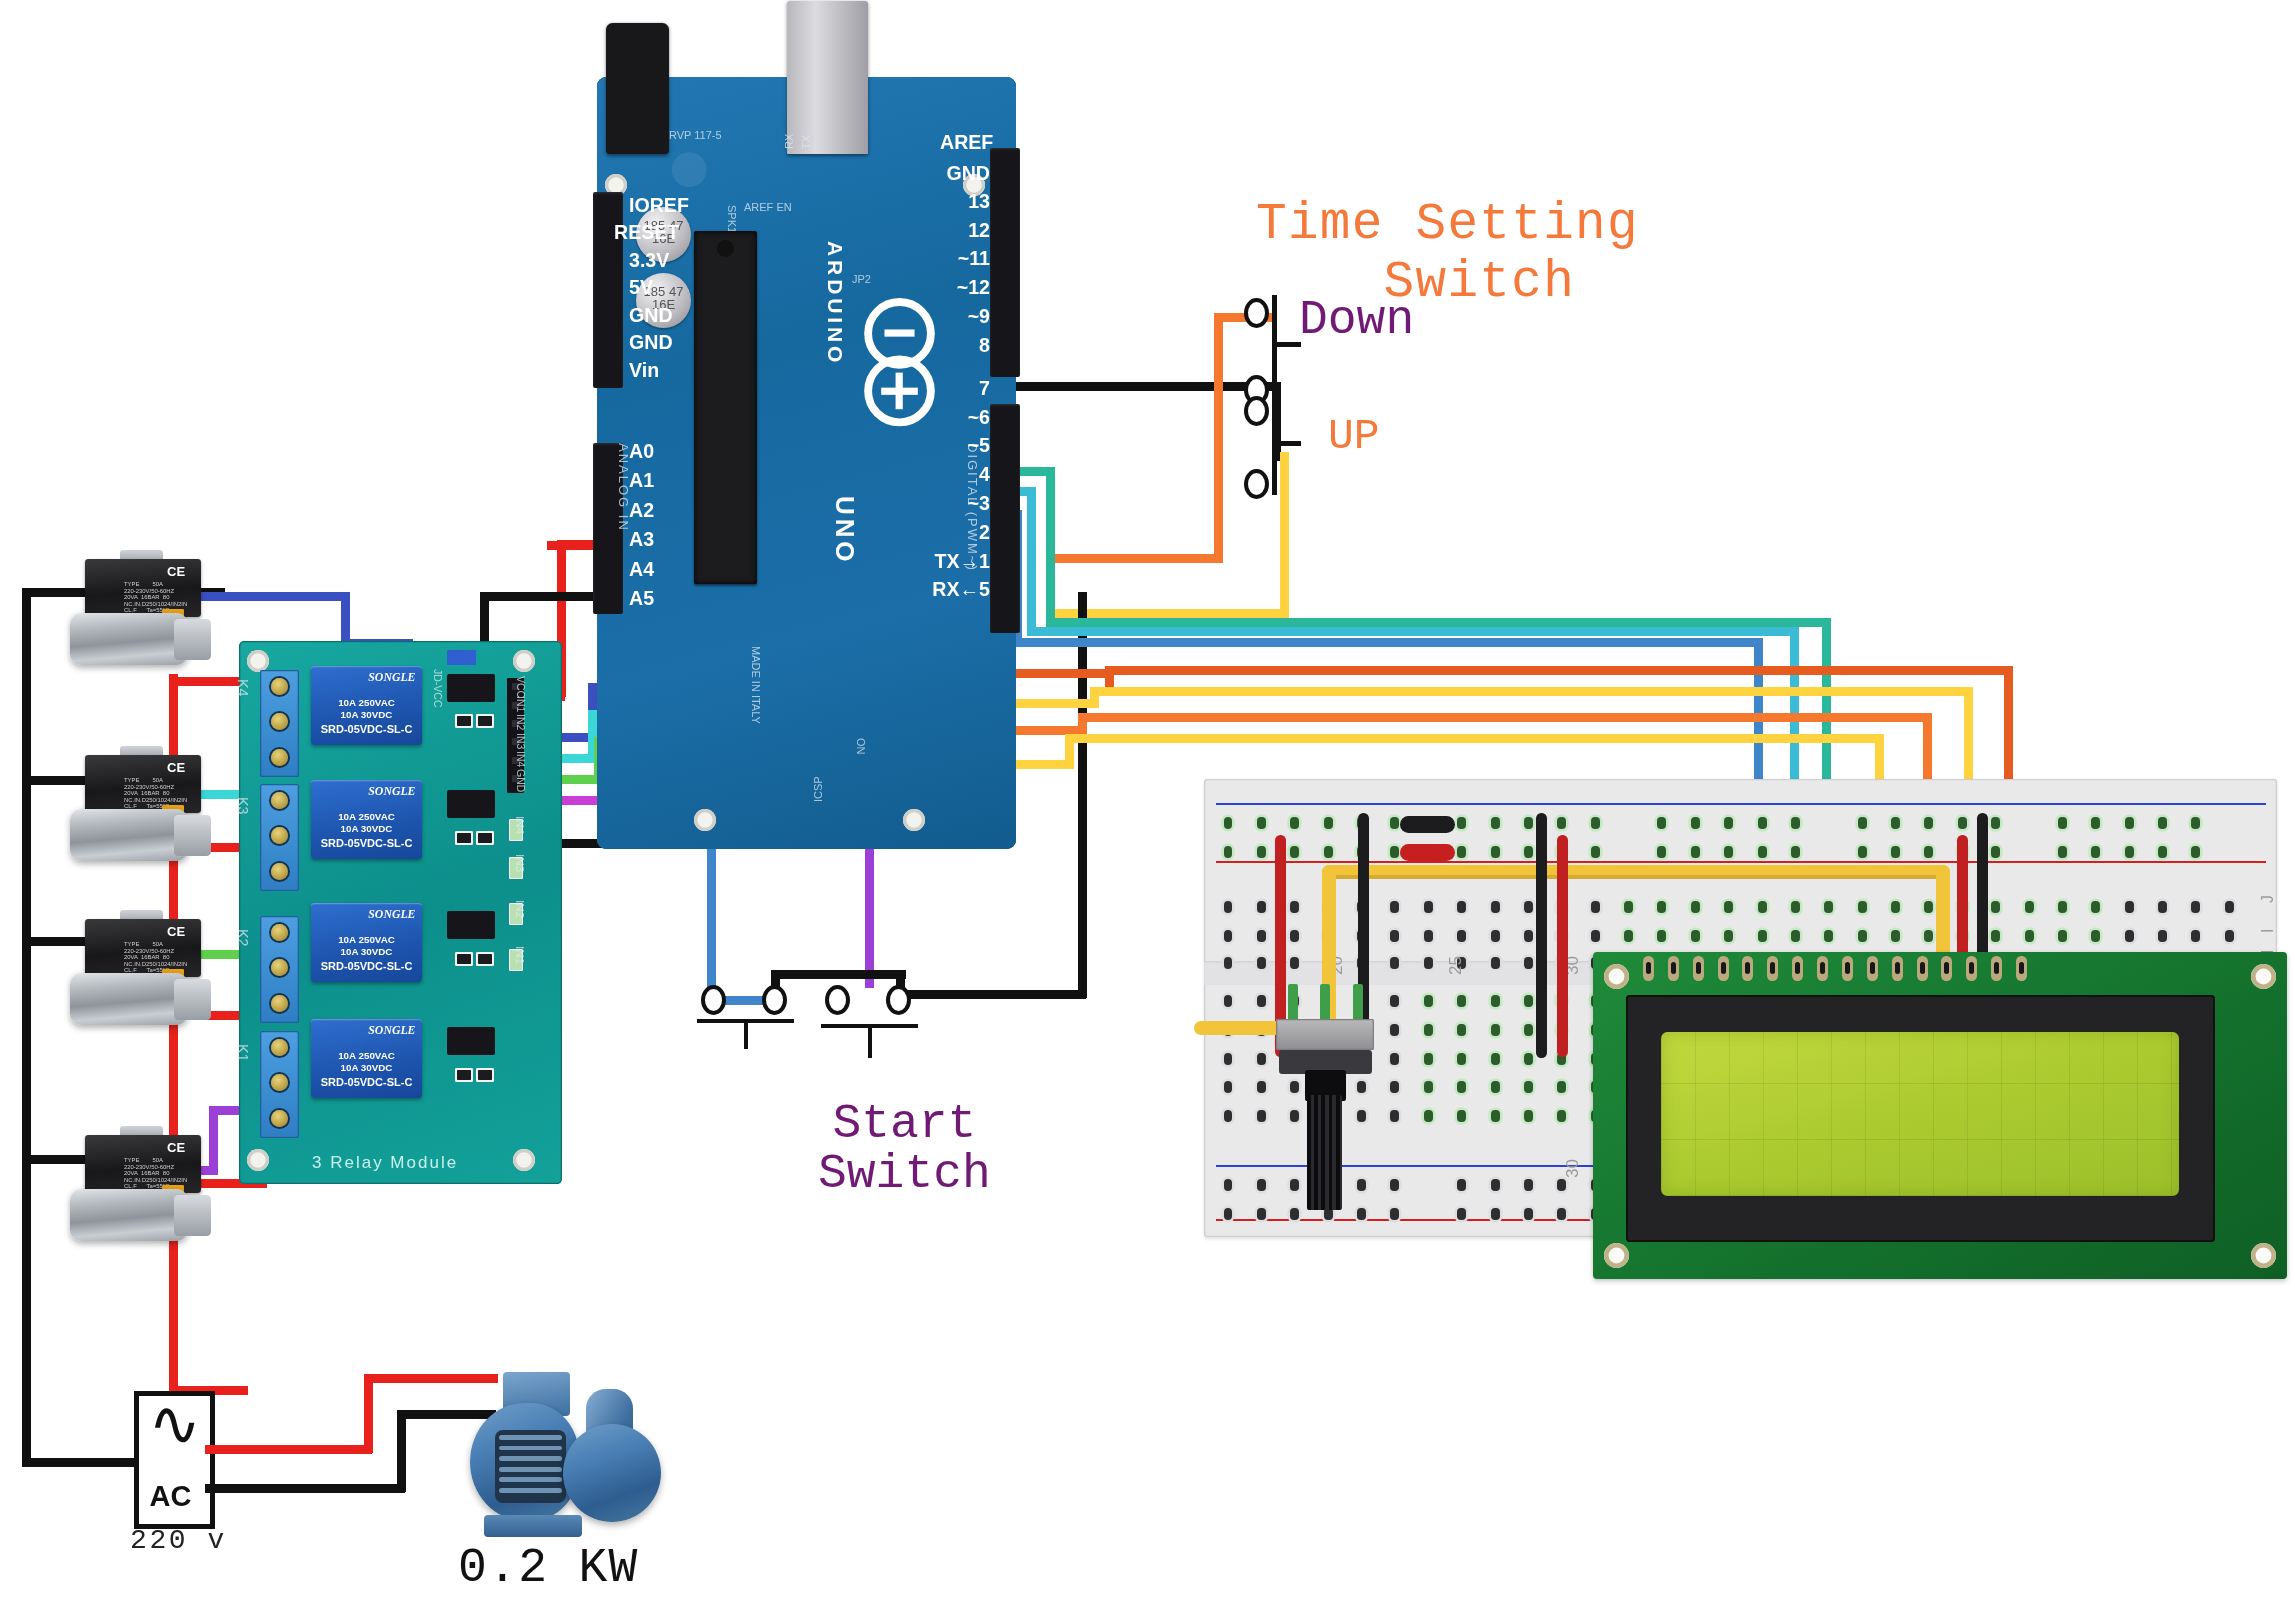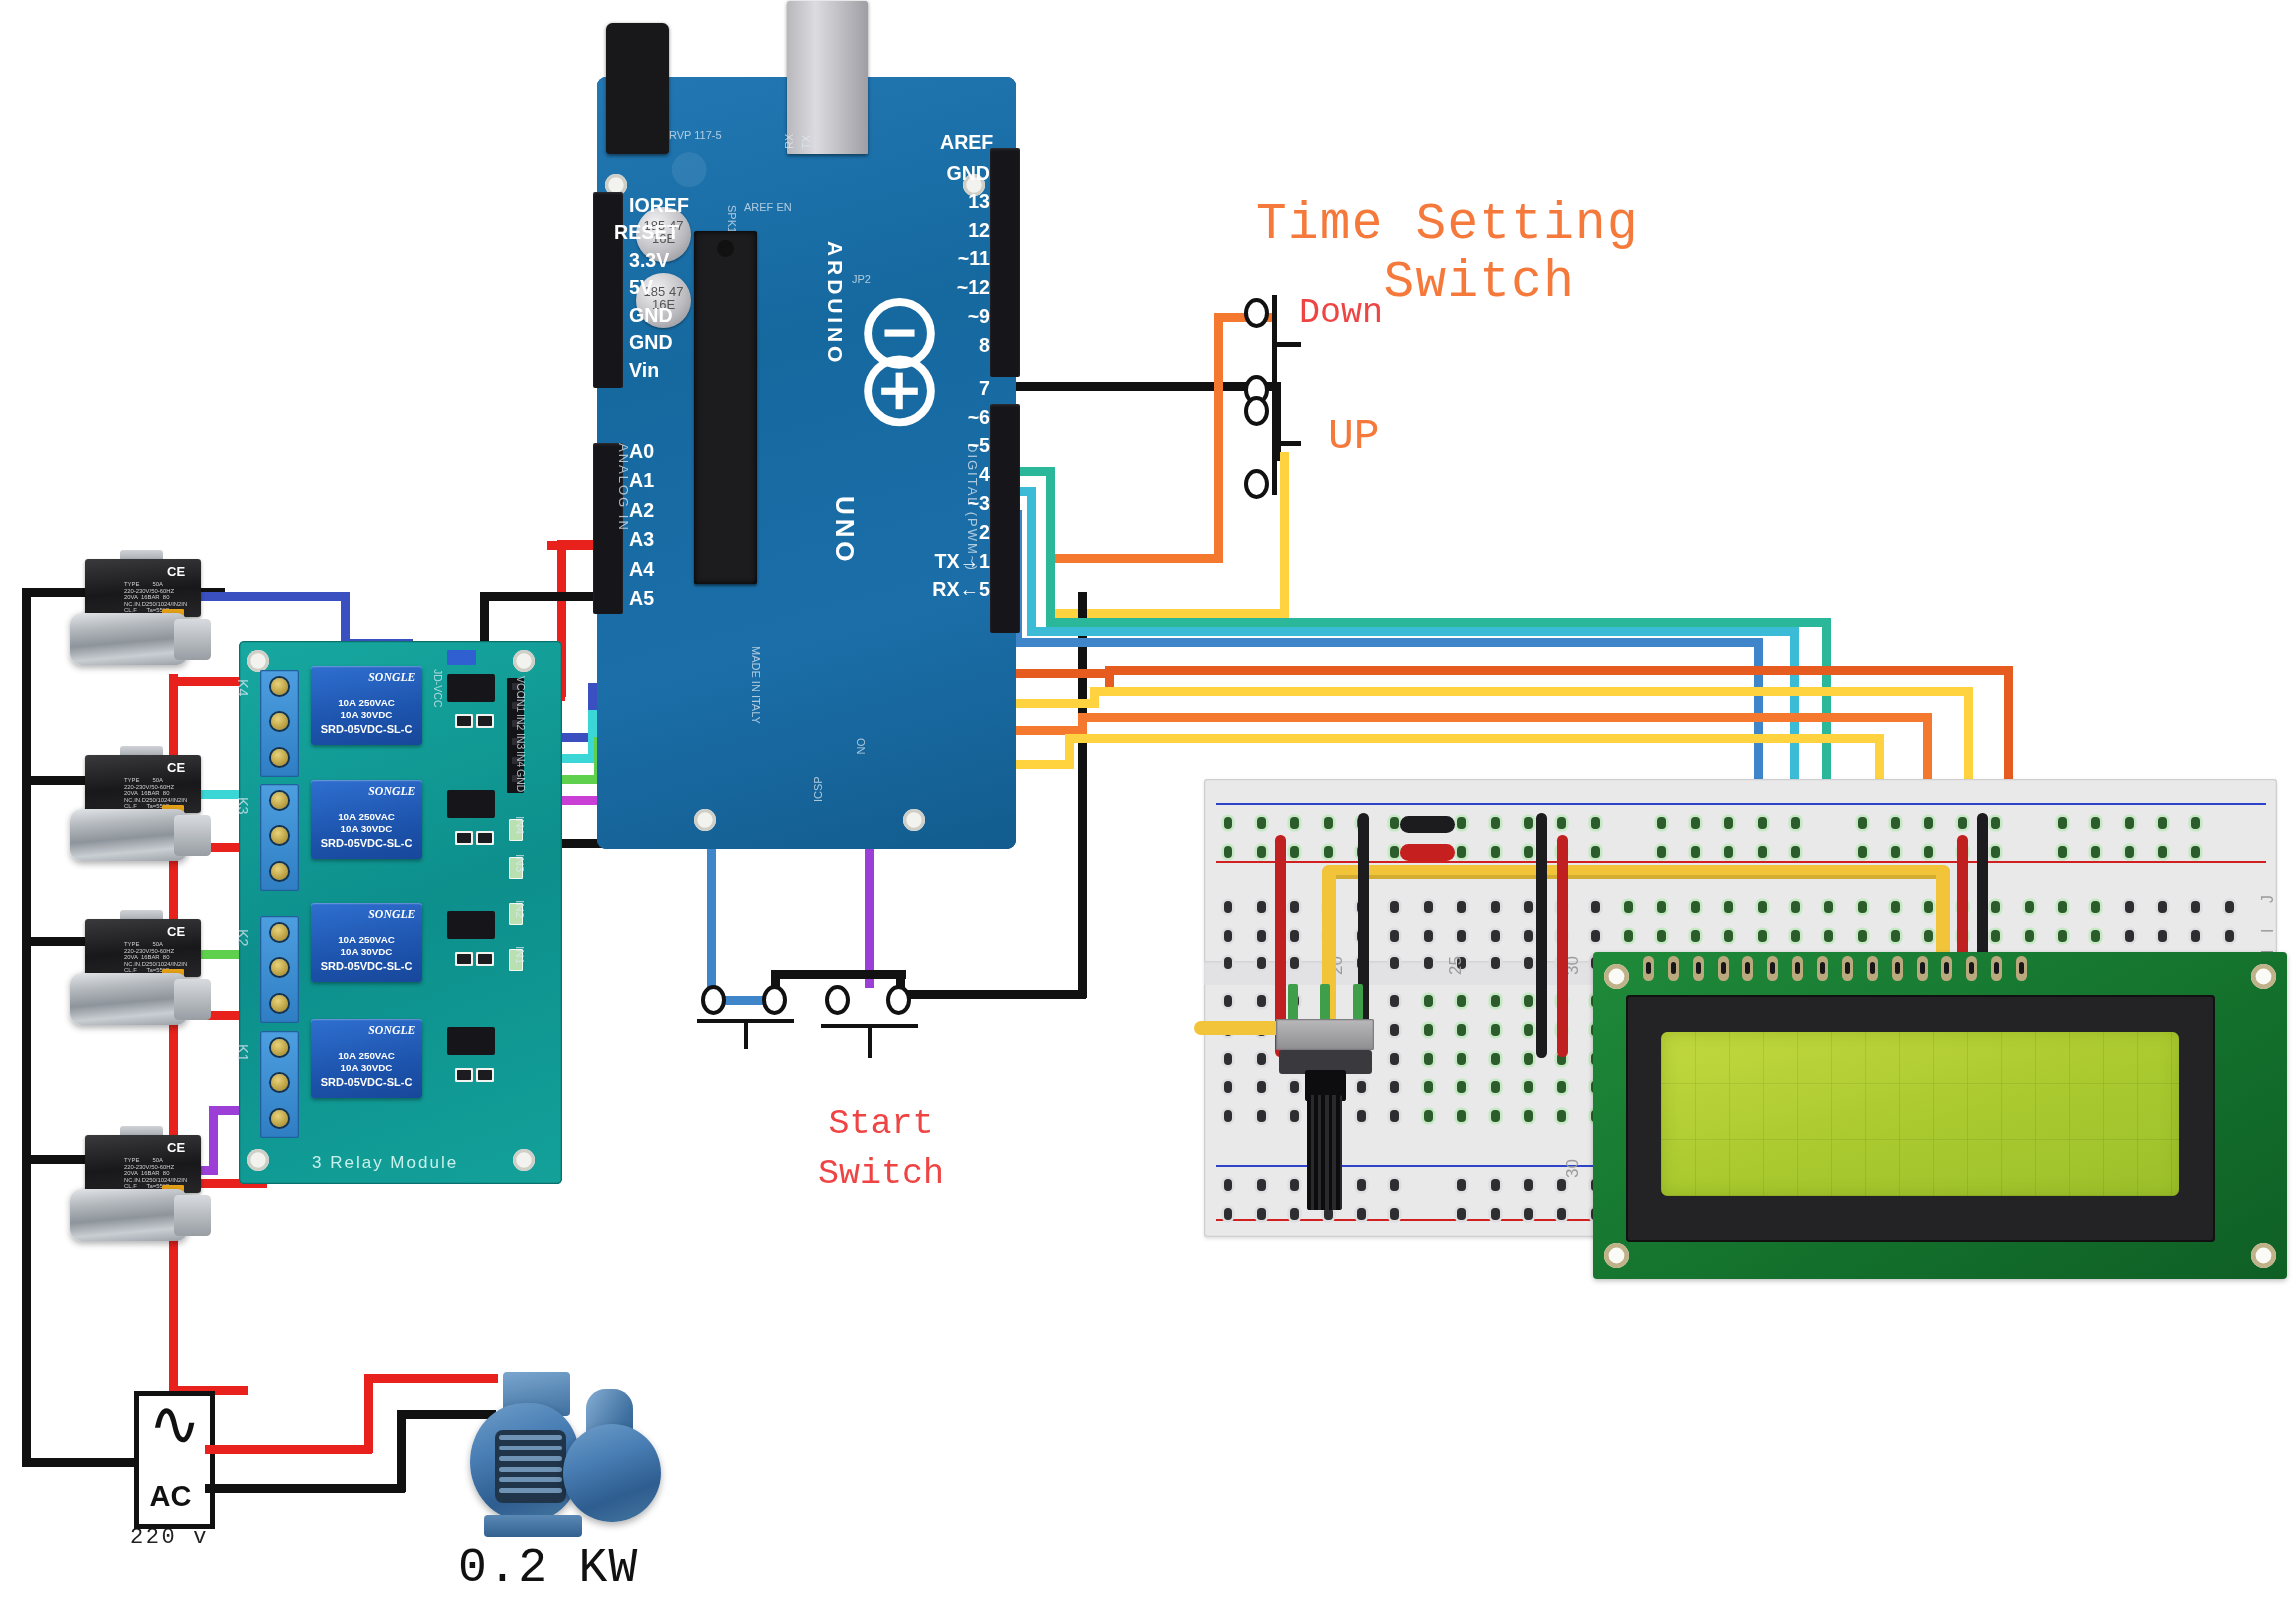--- a/index.html
+++ b/index.html
@@ -4,23 +4,23 @@
 <style>
   html,body{margin:0;padding:0;background:#fff;}
   body{width:2295px;height:1623px;position:relative;overflow:hidden;
        font-family:"Liberation Mono", monospace;}
   .stage{position:absolute;left:0;top:0;width:2295px;height:1623px;}
   .abs{position:absolute;}
 
   
   .lbl{position:absolute;white-space:pre;font-family:"Liberation Mono", monospace;}
   .lbl-title{color:#F4793B;font-size:51px;line-height:58px;letter-spacing:1.3px;}
-  .lbl-black{color:#ef4444;font-size:35px;}
+  .lbl-black{color:#701a75;font-size:48px;}
   .lbl-orange{color:#F4793B;font-size:43px;}
-  .lbl-small{color:#222;font-size:22px;letter-spacing:2.6px;}
+  .lbl-small{color:#222;font-size:28px;letter-spacing:2.6px;}
   .lbl-kw{color:#111;font-size:48px;letter-spacing:1.3px;}
 
   
   .w{position:absolute;}
   .wh{height:7.2px;}
   .wv{width:7.2px;}
 
   
   .ard{position:absolute;background:#1a6ca8;border-radius:9.2px;
        box-shadow:inset 0 0 0 2px #14537f;}

